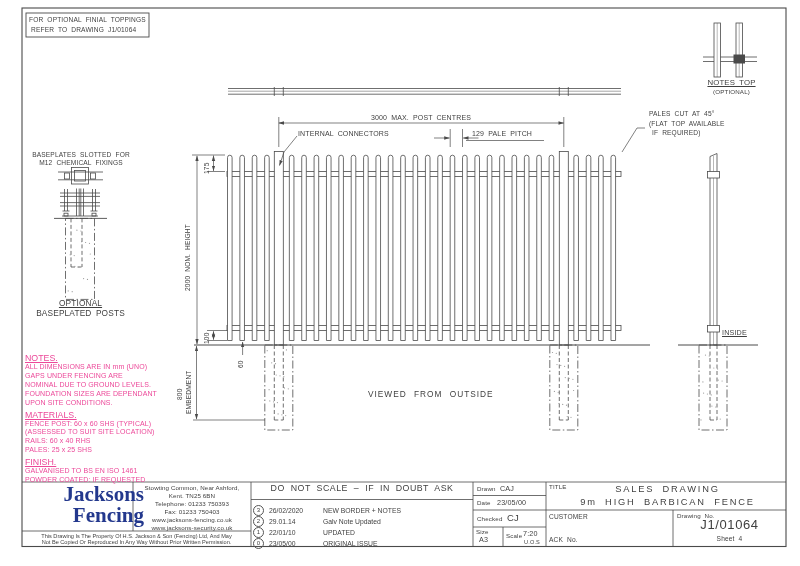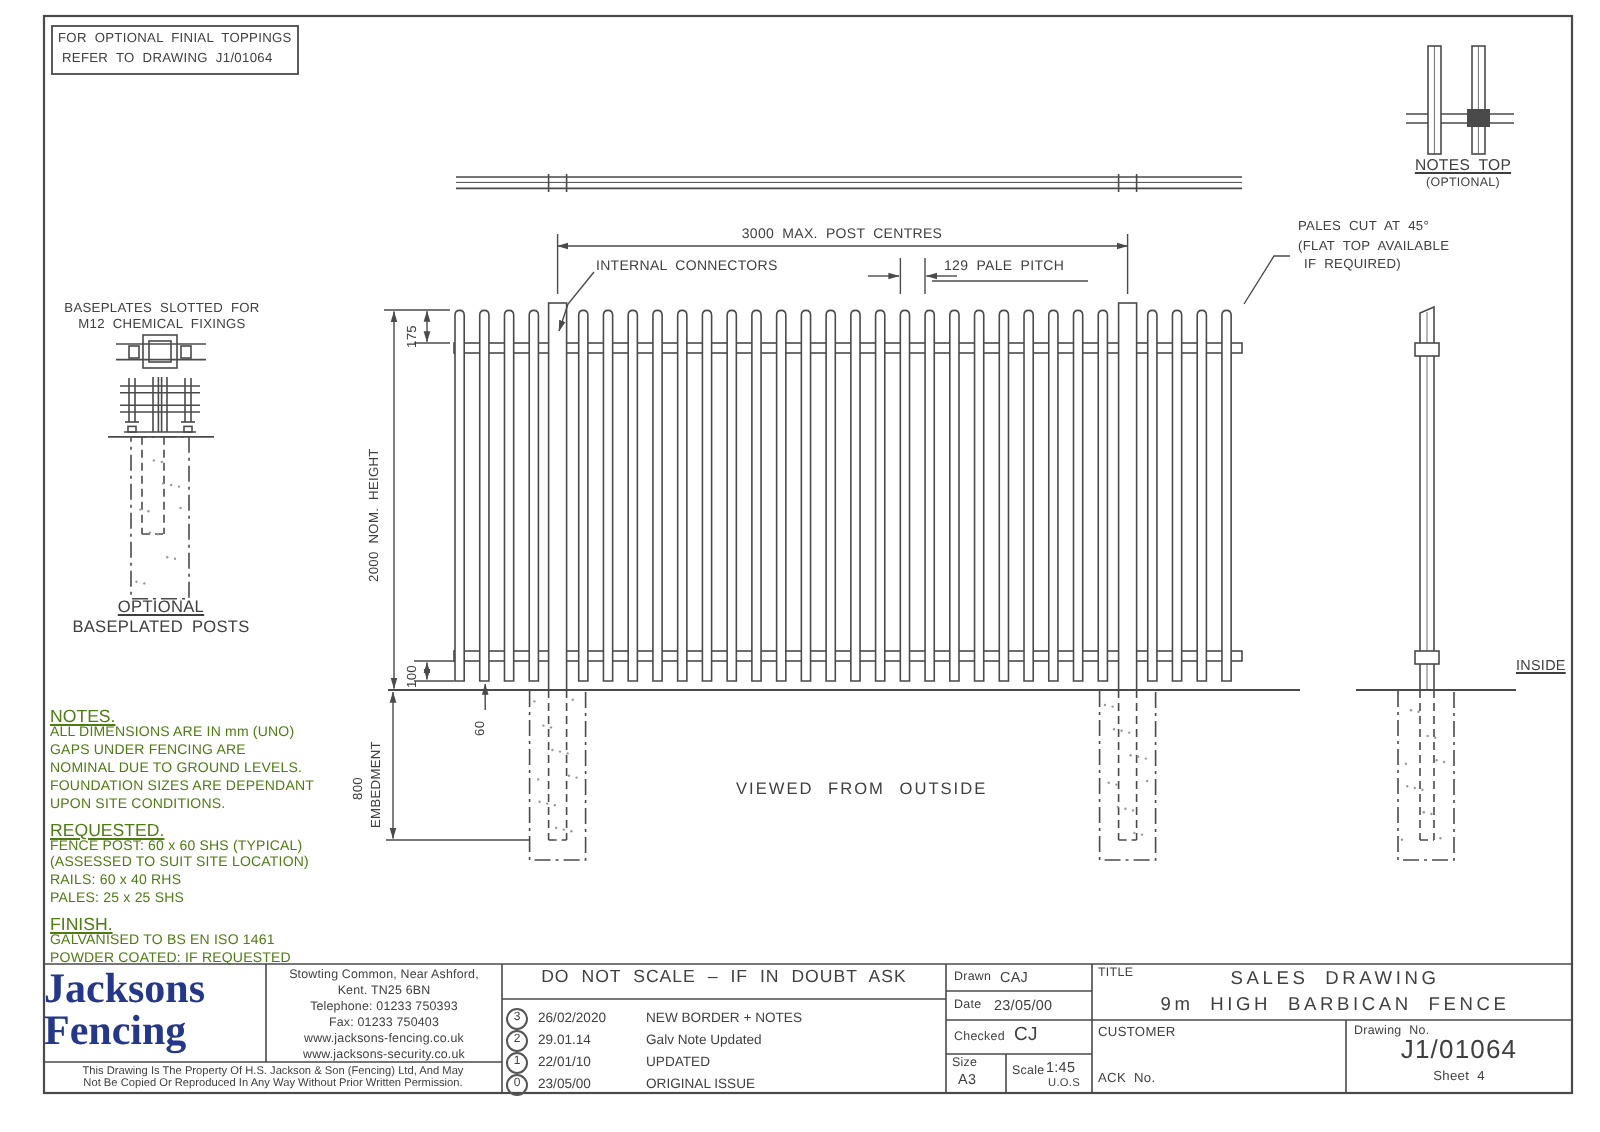--- a/index.html
+++ b/index.html
@@ -6,24 +6,24 @@
   .sheet{position:relative;width:800px;height:566px;background:#ffffff;overflow:hidden;
          font-family:"Liberation Sans",sans-serif;}
   svg{position:absolute;left:0;top:0;}
   .t{position:absolute;white-space:nowrap;color:#3f3f3f;letter-spacing:.15px;word-spacing:2px;line-height:1.1;}
   .ctr{text-align:center;}
   .u{text-decoration:underline;}
   .vt{transform:rotate(-90deg);transform-origin:0 0;}
   .f55{font-size:5.6px;} .f6{font-size:6.2px;} .f66{font-size:6.6px;} .f7{font-size:7px;}
   .f72{font-size:7.2px;} .f78{font-size:7.8px;} .f83{font-size:8.3px;}
   .f93{font-size:9.3px;} .f95{font-size:9.5px;} .f13{font-size:13px;}
-  .notes{position:absolute;left:25px;top:351px;width:190px;color:#4d7c0f;}
+  .notes{position:absolute;left:25px;top:351px;width:190px;color:#ec4899;}
   .nh{font-size:8.8px;text-decoration:underline;line-height:10px;margin-top:2px;}
   .nl{font-size:7px;line-height:8.9px;letter-spacing:.1px;}
-  .logo{position:absolute;left:22px;top:484px;width:122px;text-align:left;
+  .logo{position:absolute;left:22px;top:484px;width:122px;text-align:right;
         font-family:"Liberation Serif",serif;font-weight:bold;font-size:21px;line-height:21px;color:#23388d;}
   .addr{position:absolute;left:134px;top:484px;width:116px;text-align:center;color:#3f3f3f;}
   .addr div{font-size:6.2px;line-height:7.9px;}
   .prop{position:absolute;left:23px;top:532.5px;width:227px;text-align:center;color:#3f3f3f;}
   .prop div{font-size:5.6px;line-height:6.4px;}
   .banner{position:absolute;left:251px;top:483px;width:222px;text-align:center;
           font-size:8.8px;letter-spacing:.5px;word-spacing:3px;color:#3f3f3f;}
   .revs{position:absolute;left:253px;top:501px;width:219px;color:#3f3f3f;}
   .rev-row{position:relative;height:10.9px;}
   .rc{display:inline-block;width:9px;height:9px;border:.8px solid #555;border-radius:50%;
@@ -289,32 +289,32 @@
 <div class="t f7" style="left:472px;top:130px;">129 PALE PITCH</div>
 
 <div class="t f66 vt" style="left:183.5px;top:291px;">2000 NOM. HEIGHT</div>
 <div class="t f66 vt" style="left:202.5px;top:173.5px;">175</div>
 <div class="t f66 vt" style="left:202.5px;top:344px;">100</div>
 <div class="t f66 vt" style="left:236.5px;top:368px;">60</div>
 <div class="t f66 vt" style="left:176px;top:400px;">800</div>
 <div class="t f66 vt" style="left:184.5px;top:414px;">EMBEDMENT</div>
 
 <div class="t f83 ls1 ws4" style="left:368px;top:390px;">VIEWED FROM OUTSIDE</div>
-<div class="t f72" style="left:758px;top:329px;text-decoration:underline;">INSIDE</div>
+<div class="t f72" style="left:722px;top:329px;text-decoration:underline;">INSIDE</div>
 
 <div class="notes">
   <div class="nh">NOTES.</div>
   <div>
         <div class="nl">ALL DIMENSIONS ARE IN mm (UNO)</div>
         <div class="nl">GAPS UNDER FENCING ARE</div>
         <div class="nl">NOMINAL DUE TO GROUND LEVELS.</div>
         <div class="nl">FOUNDATION SIZES ARE DEPENDANT</div>
         <div class="nl">UPON SITE CONDITIONS.</div>
       </div>
-  <div class="nh">REQUESTED.</div>
+  <div class="nh">MATERIALS.</div>
   <div>
         <div class="nl">FENCE POST: 60 x 60 SHS (TYPICAL)</div>
         <div class="nl">(ASSESSED TO SUIT SITE LOCATION)</div>
         <div class="nl">RAILS: 60 x 40 RHS</div>
         <div class="nl">PALES: 25 x 25 SHS</div>
       </div>
   <div class="nh">FINISH.</div>
   <div>
         <div class="nl">GALVANISED TO BS EN ISO 1461</div>
         <div class="nl">POWDER COATED: IF REQUESTED</div>
@@ -348,21 +348,21 @@
 
 <div class="t f6" style="left:477px;top:485.5px;">Drawn</div>
 <div class="t f72" style="left:500px;top:484.5px;">CAJ</div>
 <div class="t f6" style="left:477px;top:500px;">Date</div>
 <div class="t f72" style="left:497px;top:499px;">23/05/00</div>
 <div class="t f6" style="left:477px;top:515.5px;">Checked</div>
 <div class="t f95" style="left:507px;top:512.5px;">CJ</div>
 <div class="t f6" style="left:476px;top:528.5px;">Size</div>
 <div class="t f72" style="left:479px;top:536px;">A3</div>
 <div class="t f6" style="left:506px;top:533px;">Scale</div>
-<div class="t f72" style="left:523px;top:529.5px;">1:45</div>
+<div class="t f72" style="left:523px;top:529.5px;">7:20</div>
 <div class="t f55" style="left:524px;top:538.5px;">U.O.S</div>
 
 <div class="t f6" style="left:549px;top:484px;">TITLE</div>
 <div class="t f93 ctr ls18 ws4" style="left:560px;top:483.5px;width:215px;">SALES DRAWING</div>
 <div class="t f93 ctr ls18 ws4" style="left:560px;top:496.5px;width:215px;">9m HIGH BARBICAN FENCE</div>
 <div class="t f66" style="left:549px;top:512.5px;">CUSTOMER</div>
 <div class="t f66" style="left:549px;top:536px;">ACK  No.</div>
 <div class="t f6" style="left:677px;top:512.5px;">Drawing  No.</div>
 <div class="t f13 ctr" style="left:673px;top:517.5px;width:113px;letter-spacing:.6px;">J1/01064</div>
 <div class="t f66 ctr" style="left:673px;top:534.5px;width:113px;">Sheet 4</div>

